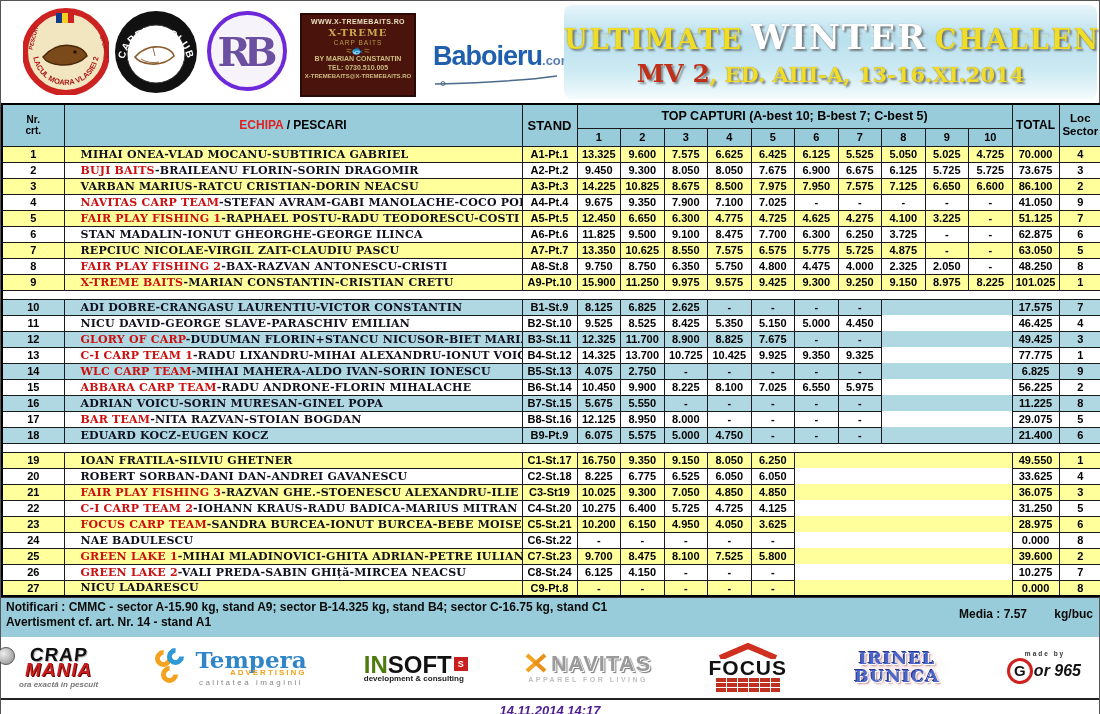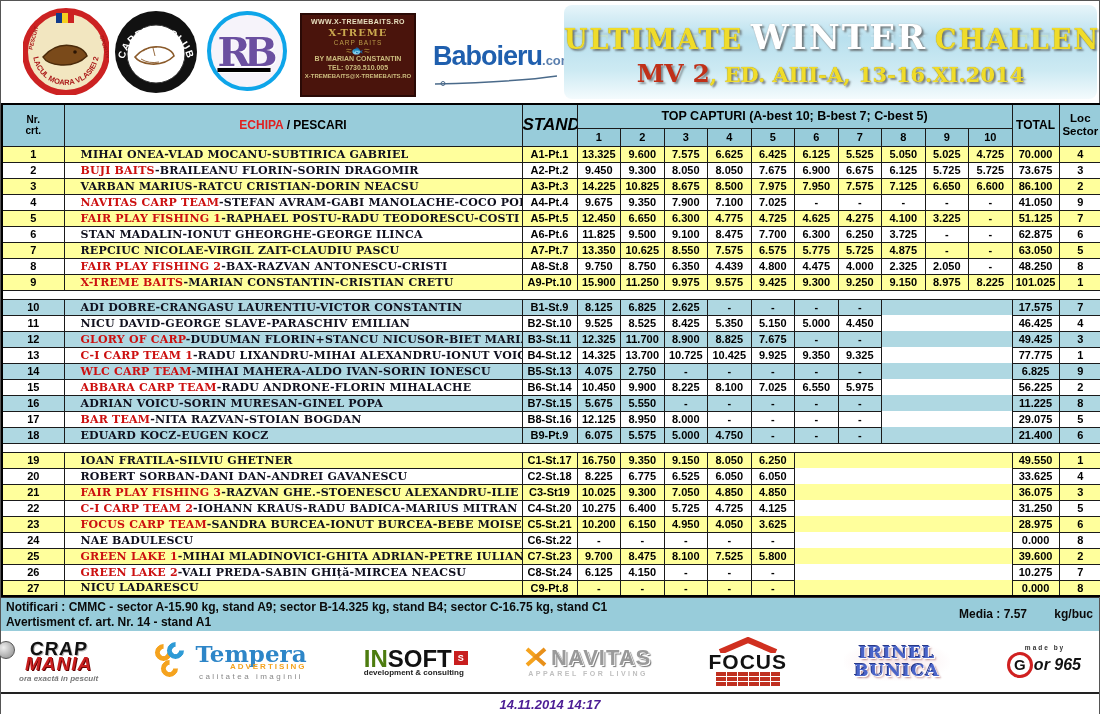--- a/index.html
+++ b/index.html
@@ -4,21 +4,21 @@
 <style>
   * { margin:0; padding:0; box-sizing:border-box; }
   html,body { width:1100px; height:714px; background:#fff; font-family:"Liberation Sans",sans-serif; overflow:hidden; }
   #page { width:1100px; height:714px; border:1px solid #555; position:relative; background:#fff; }
 
   
   .masthead { position:relative; height:100px; background:#fff; }
   .logo { position:absolute; }
   .logo-moara { left:22px; top:6px; }
   .logo-carping { left:112px; top:6px; }
-  .logo-rb { left:206px; top:10px; width:80px; height:80px; border:4px solid #0ea5e9; border-radius:50%; background:#f6f3fa; display:flex; align-items:center; justify-content:center;text-decoration:underline; }
+  .logo-rb { left:206px; top:10px; width:80px; height:80px; border:4px solid #6d28d9; border-radius:50%; background:#f6f3fa; display:flex; align-items:center; justify-content:center; }
   .logo-rb .rbtxt { font-family:"DejaVu Serif",serif; font-weight:900; font-size:40px; color:#6B4FA0; letter-spacing:-7px; padding-right:6px; text-shadow:1px 1px 0 #fff; }
   .logo-xtreme { left:299px; top:12px; width:116px; height:84px; background:#4a140c; border:2px solid #2a0a06; color:#d8c070; text-align:center; padding-top:3px; line-height:1.25; }
   .logo-xtreme .xt1 { font-size:7px; color:#e8e0c0; font-weight:bold; letter-spacing:.4px; }
   .logo-xtreme .xt2 { font-size:10px; color:#caa84e; font-weight:bold; font-family:"DejaVu Serif",serif; letter-spacing:1px; }
   .logo-xtreme .xt3 { font-size:6.5px; color:#b89a48; letter-spacing:1px; }
   .logo-xtreme .xtfish { color:#a88838; font-size:10px; line-height:8px; }
   .logo-xtreme .xt4,.logo-xtreme .xt5 { font-size:7px; color:#cdbd7f; font-weight:bold; }
   .logo-xtreme .xt6 { font-size:6px; color:#cdbd7f; font-weight:bold; }
   .logo-baboieru { left:432px; top:40px; width:130px; text-align:left; }
   .logo-baboieru .bab { font-size:27px; font-weight:bold; color:#1F5FAE; letter-spacing:-1px; }
@@ -38,37 +38,37 @@
   
   .sheet { margin-top:2px; }
   table { table-layout:fixed; width:1100px; border-collapse:collapse; border:2px solid #000; }
   th,td { border:1px solid #1a1a1a; overflow:hidden; white-space:nowrap; }
   th { background:#98CCDA; font-weight:bold; color:#000; text-align:center; }
   tr.h1 th { height:24px; }
   tr.h2 th { height:18px; font-size:11px; }
   .hnr { font-size:10px; line-height:1.1; }
   .hteam { font-size:12px; }
   .hteam .red { color:#e02020;margin-top:40px; }
-  .hstand { font-size:17px;font-style:italic; }
+  .hstand { font-size:13px; }
   .htop { font-size:12.5px; }
   .htotal { font-size:12px; }
   .hloc { font-size:11.5px; line-height:1.15; }
   tr.datarow td { height:16px; font-size:11px; font-weight:bold; text-align:center; }
   tr.datarow.y td { background:#FFFF9C; }
   tr.datarow.w td { background:#ffffff; }
   tr.datarow.b td { background:#AFD8E2; }
   td.team { text-align:left !important; padding-left:16px; font-family:"DejaVu Serif",serif; font-size:11px; letter-spacing:.2px; color:#10101e; }
   td.team .tred { color:#cc1010; }
   td.num,td.total { font-size:11px; }
   td.loc { font-size:11.5px; }
   td.blank { border-top:none; border-bottom:none; }
   tr.seprow td { height:9px; background:#fff; border-left:none; border-right:none; }
 
   
-  .notices { position:relative; height:34px; background:#98CCDA; border-top:1px solid #333; font-weight:bold; font-size:12px; color:#0a0a0a; padding:2px 0 0 5px; line-height:15px; }
+  .notices { position:relative; height:40px; background:#98CCDA; border-top:1px solid #333; font-weight:bold; font-size:12px; color:#0a0a0a; padding:2px 0 0 5px; line-height:15px; }
   .notices .media { position:absolute; right:72px; top:9px; }
   .notices .unit { position:absolute; right:6px; top:9px; }
 
   
   .sponsors { height:61px; background:#fff; display:flex; align-items:center; justify-content:space-between; padding:0 18px; }
   .sp { display:flex; flex-direction:column; align-items:center; justify-content:center; line-height:1.05; }
   
   .sp-crap { position:relative; }
   .sp-crap .ball { position:absolute; left:-22px; top:2px; width:18px; height:18px; border-radius:50%; background:radial-gradient(circle at 35% 35%,#eee,#888); border:1px solid #555; }
   .sp-crap .l1 { font-size:19px; font-weight:900; color:#111; letter-spacing:1px; transform:skewX(-6deg); text-shadow:1px 1px 0 #bbb; }
@@ -359,21 +359,21 @@
             <td class="total">63.050</td>
             <td class="loc">5</td>
           </tr>
           <tr class="datarow w">
             <td class="nr">8</td>
             <td class="team"><span class="tred">FAIR PLAY FISHING 2</span>-BAX-RAZVAN ANTONESCU-CRISTI</td>
             <td class="stand">A8-St.8</td>
             <td class="num">9.750</td>
             <td class="num">8.750</td>
             <td class="num">6.350</td>
-            <td class="num">4.439</td>
+            <td class="num">5.750</td>
             <td class="num">4.800</td>
             <td class="num">4.475</td>
             <td class="num">4.000</td>
             <td class="num">2.325</td>
             <td class="num">2.050</td>
             <td class="num">-</td>
             <td class="total">48.250</td>
             <td class="loc">8</td>
           </tr>
           <tr class="datarow y">

